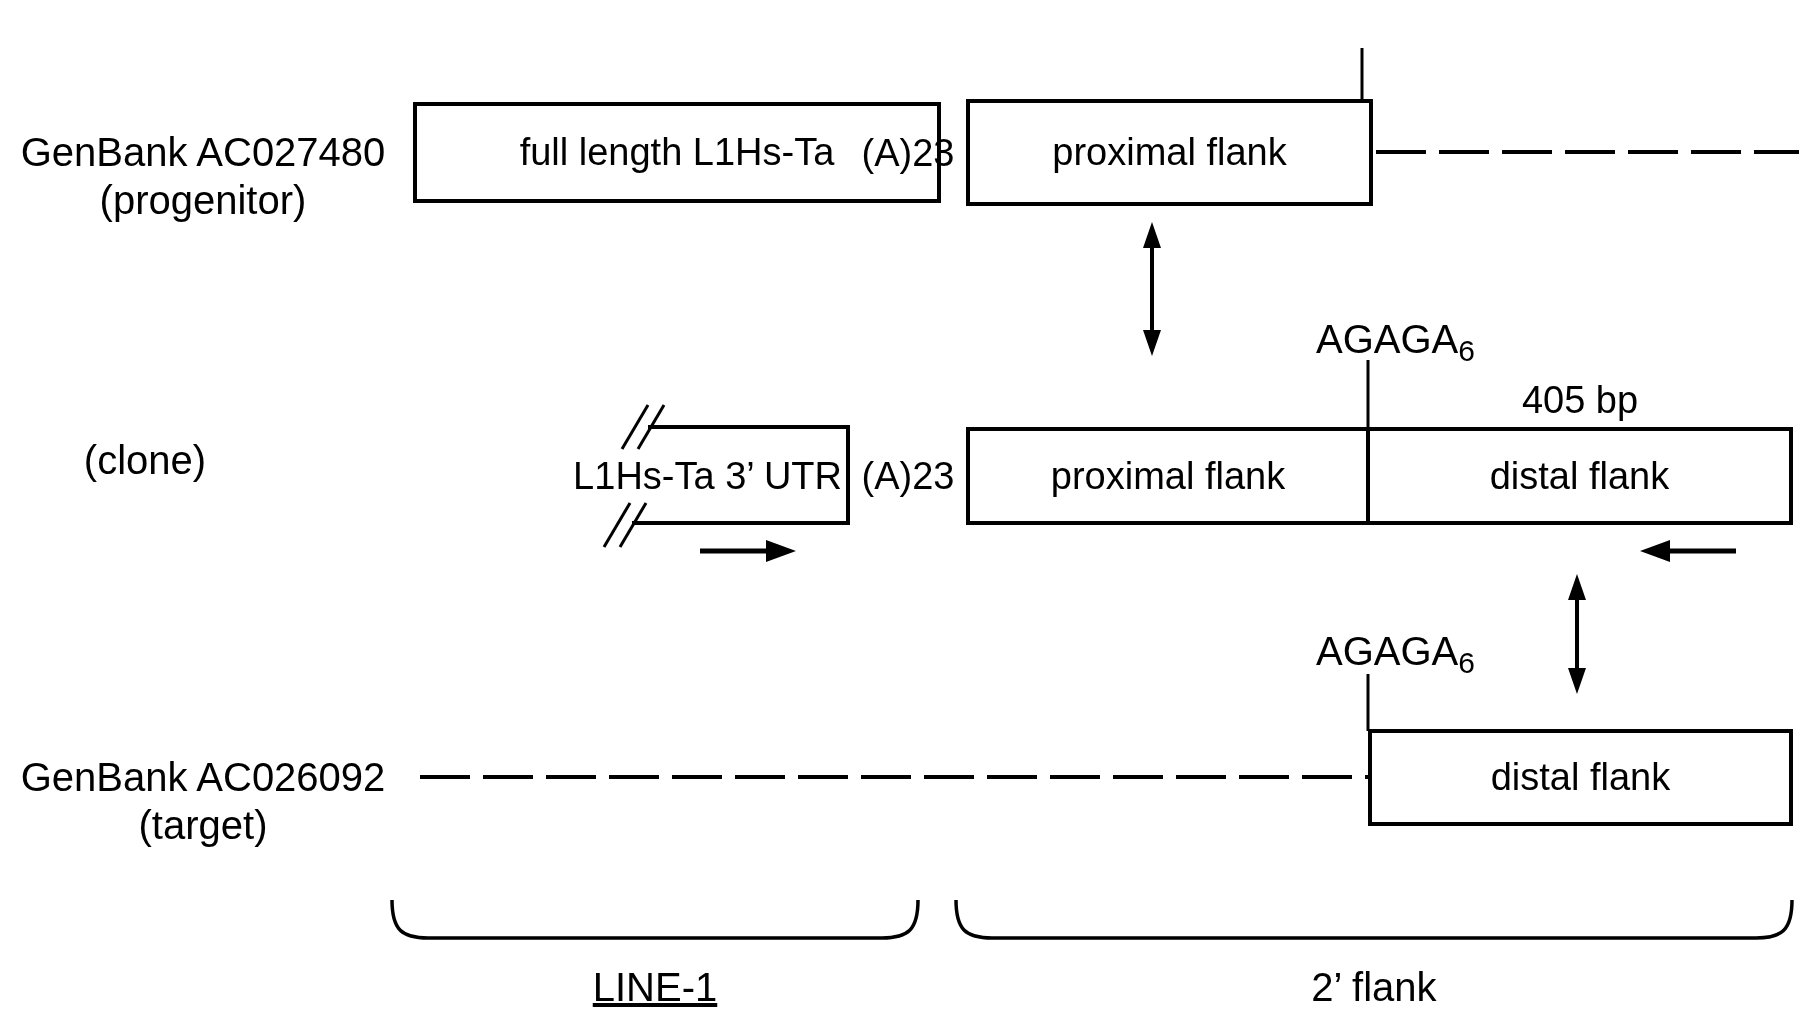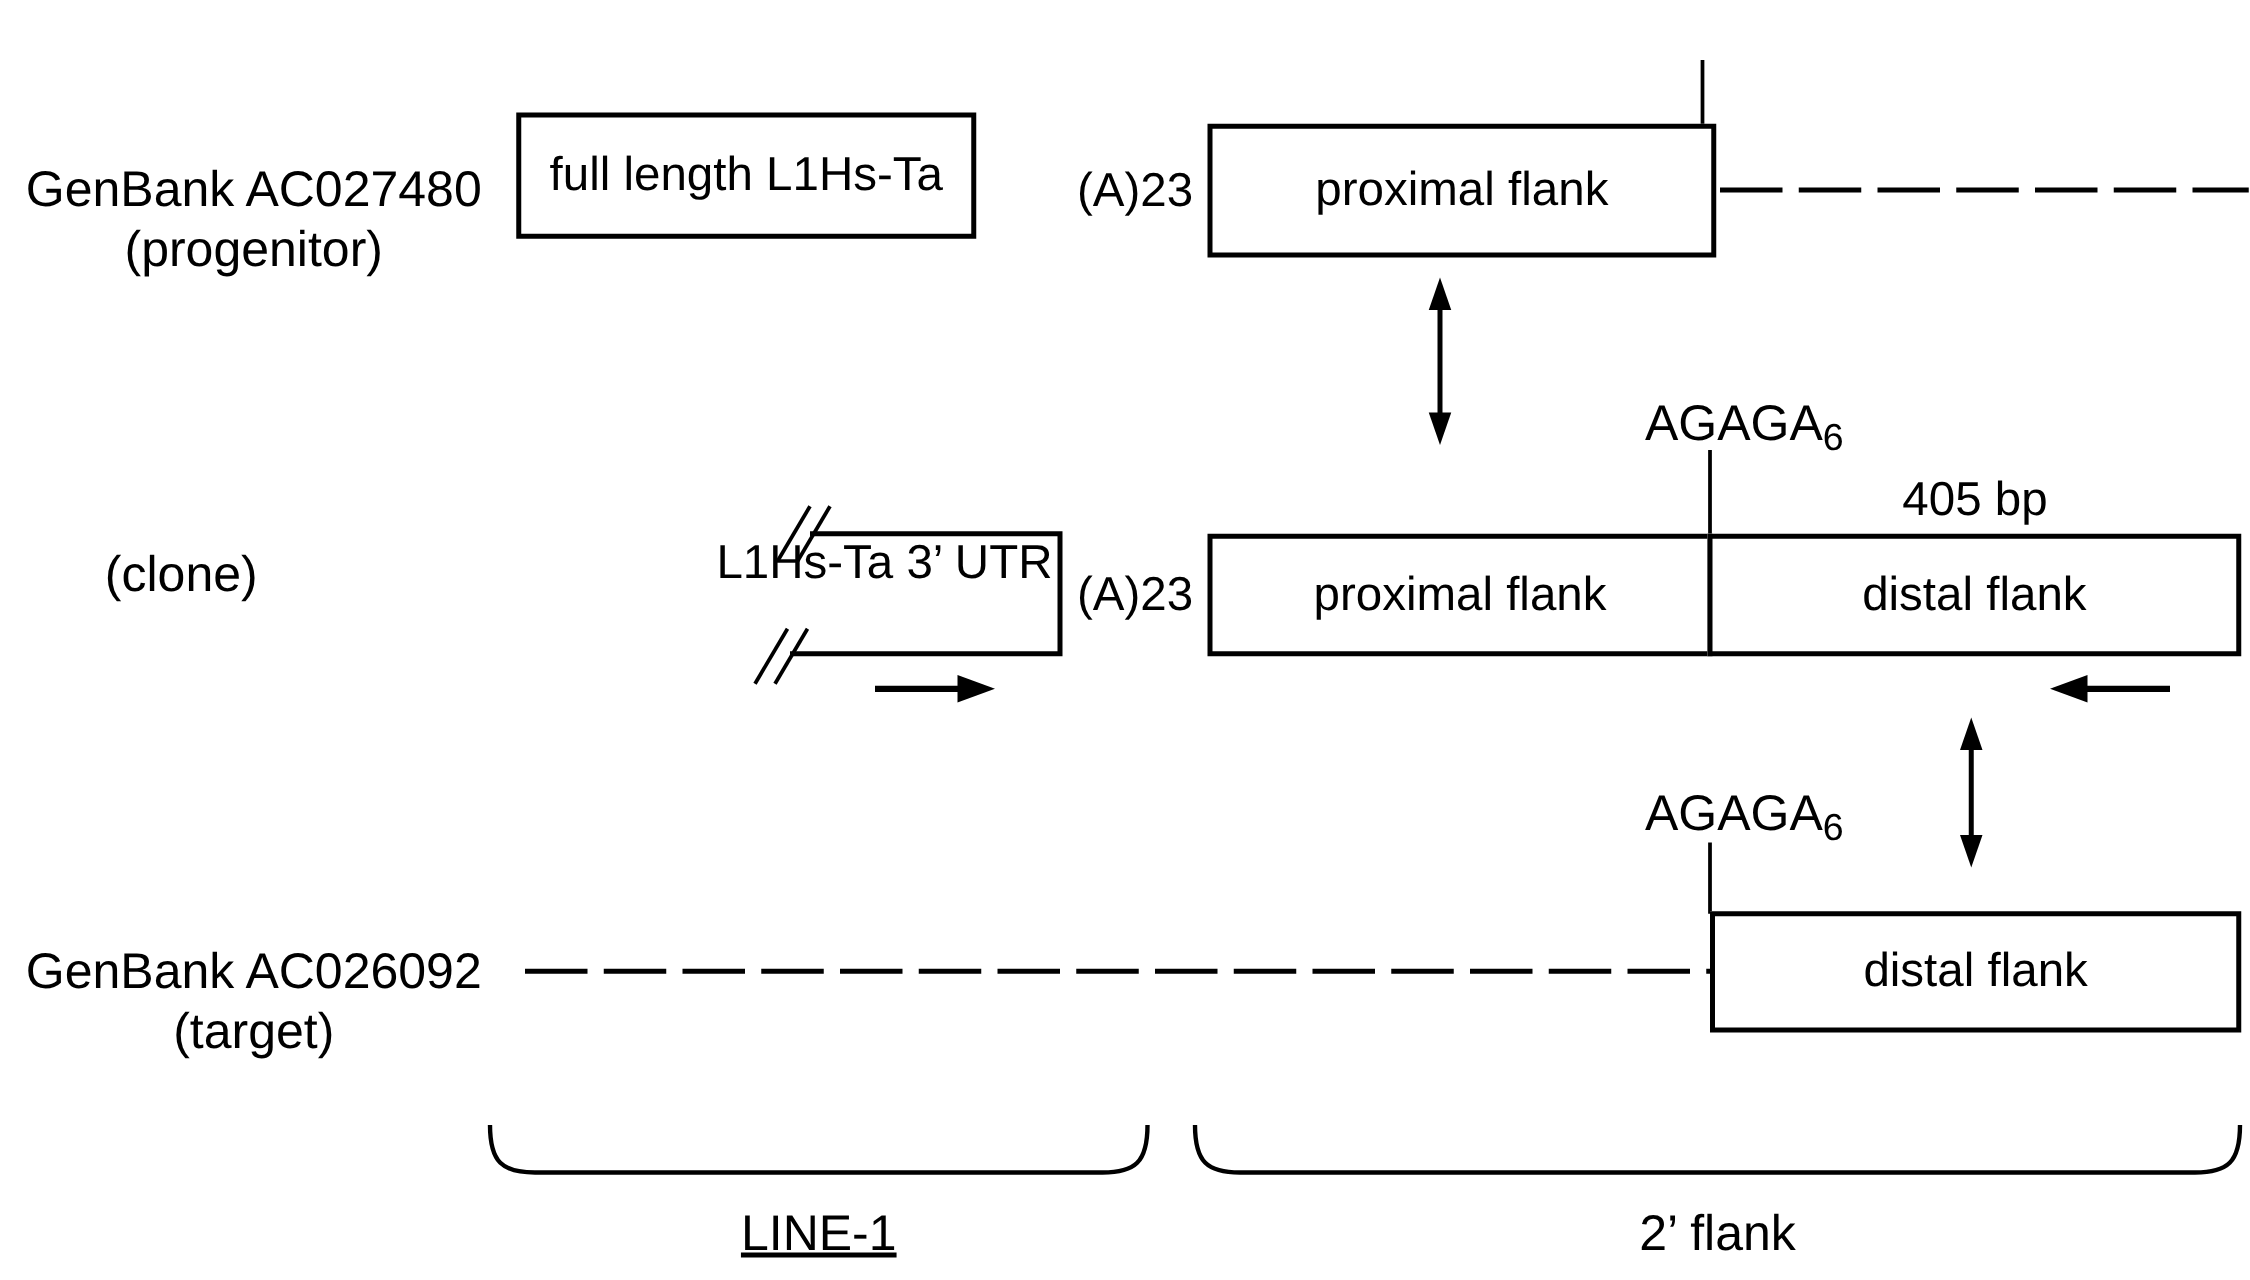--- a/index.html
+++ b/index.html
@@ -98,42 +98,42 @@
 
     <path d="M392,900 C392,930 402,938 428,938 L882,938 C908,938 918,930 918,900" class="stroke" stroke-width="3.5"></path>
     <path d="M956,900 C956,930 966,938 992,938 L1756,938 C1782,938 1792,930 1792,900" class="stroke" stroke-width="3.5"></path>
   </svg>
 
   <div class="rowlabel" style="left:0px;top:128px;width:406px;">
     <div>GenBank AC027480</div>
     <div>(progenitor)</div>
   </div>
 
-  <div class="box" style="left:413px;top:90px;width:368px;height:101px;">
+  <div class="box" style="left:413px;top:102px;width:528px;height:101px;">
     <span>full length L1Hs-Ta</span>
   </div>
 
   <div class="plain" style="left:850px;top:131px;width:116px;text-align:center;">(A)23</div>
 
   <div class="box" style="left:966px;top:99px;width:407px;height:107px;">
     <span>proximal flank</span>
   </div>
 
 
   <div class="rowlabel" style="left:0px;top:436px;width:290px;">
     <div>(clone)</div>
   </div>
 
   <div class="sitelabel" style="left:1316px;top:316px;">
     <span>AGAGA</span><sub>6</sub>
   </div>
 
   <div class="plain" style="left:1480px;top:378px;width:200px;text-align:center;">405 bp</div>
 
-  <div class="plain" style="left:516px;top:428px;width:326px;text-align:right;">L1Hs-Ta 3’ UTR</div>
+  <div class="plain" style="left:516px;top:454px;width:326px;text-align:right;">L1Hs-Ta 3’ UTR</div>
 
   <div class="plain" style="left:850px;top:454px;width:116px;text-align:center;">(A)23</div>
 
   <div class="box" style="left:966px;top:427px;width:404px;height:98px;">
     <span>proximal flank</span>
   </div>
 
   <div class="box" style="left:1366px;top:427px;width:427px;height:98px;">
     <span>distal flank</span>
   </div>

